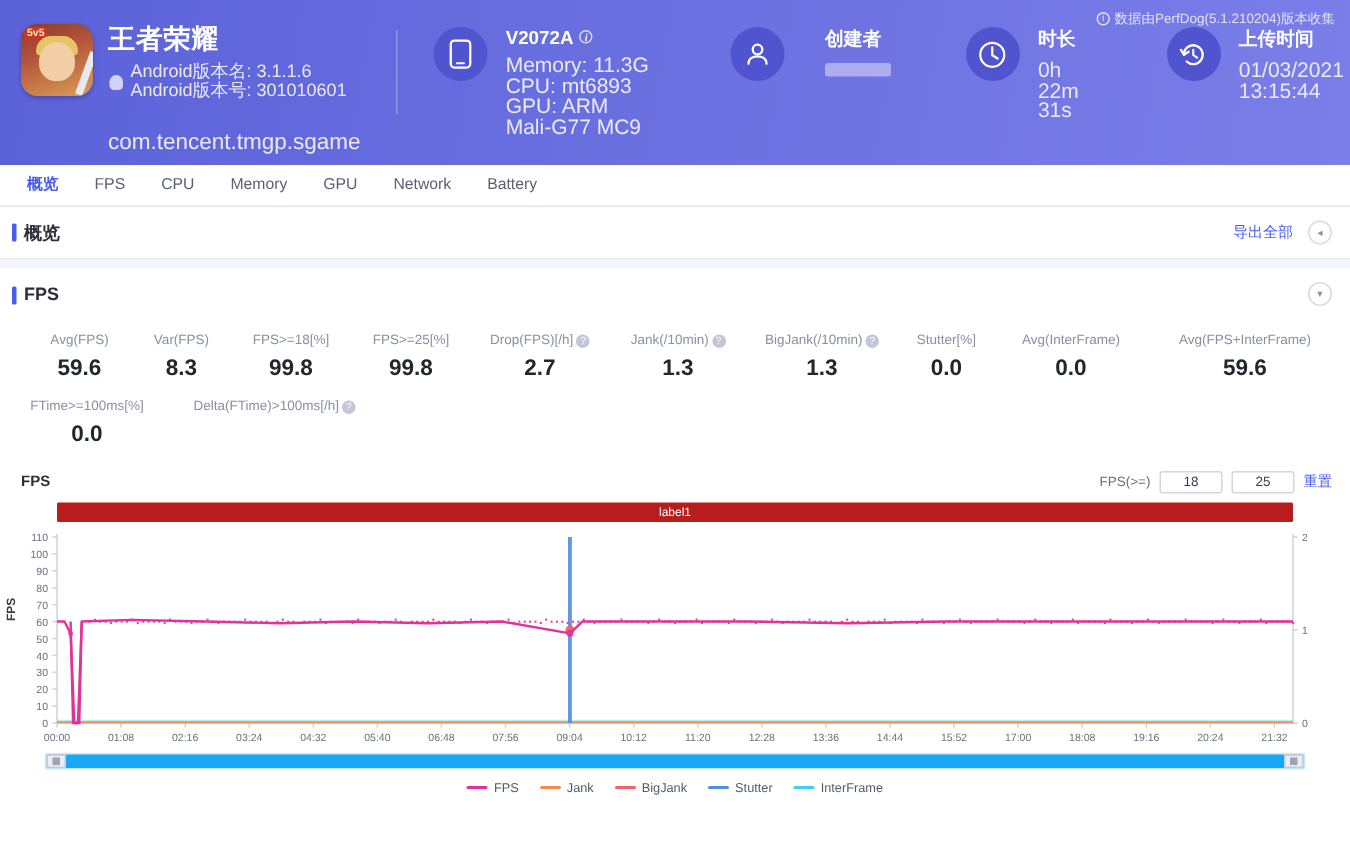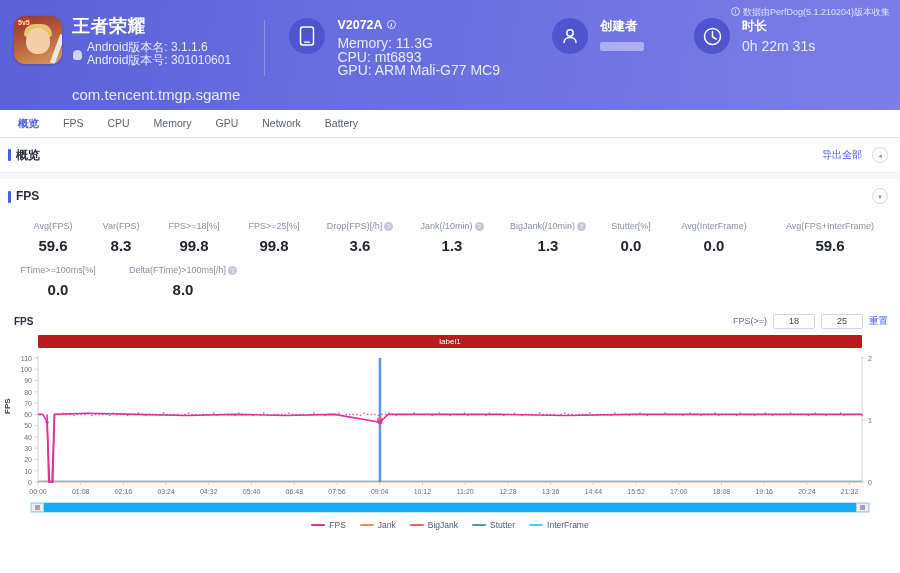--- a/index.html
+++ b/index.html
@@ -279,21 +279,21 @@
           </svg>
         </div>
         <div class="blk-text">
           <div class="blk-title"><span>V2072A</span><span class="info-i">i</span></div>
           <div class="blk-line">Memory: 11.3G</div>
           <div class="blk-line">CPU: mt6893</div>
           <div class="blk-line">GPU: ARM Mali-G77 MC9</div>
         </div>
       </div>
 
-      <div class="hdr-block" style="margin-left:52px;">
+      <div class="hdr-block" style="margin-left:52px;gap:15px;">
         <div class="circ">
           <svg width="18" height="18" viewBox="0 0 18 18">
             <circle cx="9" cy="6" r="3.2" fill="none" stroke="#fff" stroke-width="1.5"></circle>
             <path d="M3 15.5c0-3.2 2.7-5 6-5s6 1.8 6 5" fill="none" stroke="#fff" stroke-width="1.5" stroke-linecap="round"></path>
           </svg>
         </div>
         <div class="blk-text">
           <div class="blk-title">创建者</div>
           <div class="blk-line"><span class="redacted"></span></div>
         </div>
@@ -305,20 +305,33 @@
             <circle cx="9.5" cy="9.5" r="8" fill="none" stroke="#fff" stroke-width="1.5"></circle>
             <path d="M9.5 4.6V9.8l3.6 2.2" fill="none" stroke="#fff" stroke-width="1.5" stroke-linecap="round" stroke-linejoin="round"></path>
           </svg>
         </div>
         <div class="blk-text">
           <div class="blk-title">时长</div>
           <div class="blk-line">0h 22m 31s</div>
         </div>
       </div>
 
+      <div class="hdr-block" style="margin-left:50px;">
+        <div class="circ">
+          <svg width="19" height="19" viewBox="0 0 19 19">
+            <path d="M3.2 9.5a6.3 6.3 0 1 1 1.9 4.5" fill="none" stroke="#fff" stroke-width="1.5" stroke-linecap="round"></path>
+            <path d="M1.3 6.3l2 3.2 3.2-2" fill="none" stroke="#fff" stroke-width="1.5" stroke-linecap="round" stroke-linejoin="round"></path>
+            <path d="M9.5 6.2v3.6l2.6 1.6" fill="none" stroke="#fff" stroke-width="1.4" stroke-linecap="round" stroke-linejoin="round"></path>
+          </svg>
+        </div>
+        <div class="blk-text">
+          <div class="blk-title">上传时间</div>
+          <div class="blk-line">01/03/2021 13:15:44</div>
+        </div>
+      </div>
 
     </div>
 
   </div>
 
   <div class="tabbar">
     <div class="tab active">概览</div>
     <div class="tab">FPS</div>
     <div class="tab">CPU</div>
     <div class="tab">Memory</div>
@@ -358,21 +371,21 @@
           <div class="metric" style="width: 80px;">
             <div class="lbl">FPS&gt;=18[%]</div>
             <div class="val">99.8</div>
           </div>
           <div class="metric" style="width: 80px;">
             <div class="lbl">FPS&gt;=25[%]</div>
             <div class="val">99.8</div>
           </div>
           <div class="metric" style="width: 92px;">
             <div class="lbl">Drop(FPS)[/h]<span class="q-icon">?</span></div>
-            <div class="val">3.6</div>
+            <div class="val">2.7</div>
           </div>
           <div class="metric" style="width: 92px;">
             <div class="lbl">Jank(/10min)<span class="q-icon">?</span></div>
             <div class="val">1.3</div>
           </div>
           <div class="metric" style="width: 100px;">
             <div class="lbl">BigJank(/10min)<span class="q-icon">?</span></div>
             <div class="val">1.3</div>
           </div>
           <div class="metric" style="width: 66px;">
@@ -392,21 +405,20 @@
             <div class="val">16.7</div>
           </div>
         </div>
       <div class="metric-row" id="metrics-row-2" style="margin-top:8px;">
           <div class="metric" style="width: 100px; margin-left: 8px;">
             <div class="lbl">FTime&gt;=100ms[%]</div>
             <div class="val">0.0</div>
           </div>
           <div class="metric" style="width: 150px;">
             <div class="lbl">Delta(FTime)&gt;100ms[/h]<span class="q-icon">?</span></div>
-            <div class="val">8.0</div>
           </div>
         </div>
     </div>
 
     <div class="chart-wrap">
       <div class="chart-head">
         <span class="ctitle">FPS</span>
         <span class="spacer"></span>
         <span class="fps-ctrl-label">FPS(&gt;=)</span>
         <input class="fps-input" value="18" style="">

